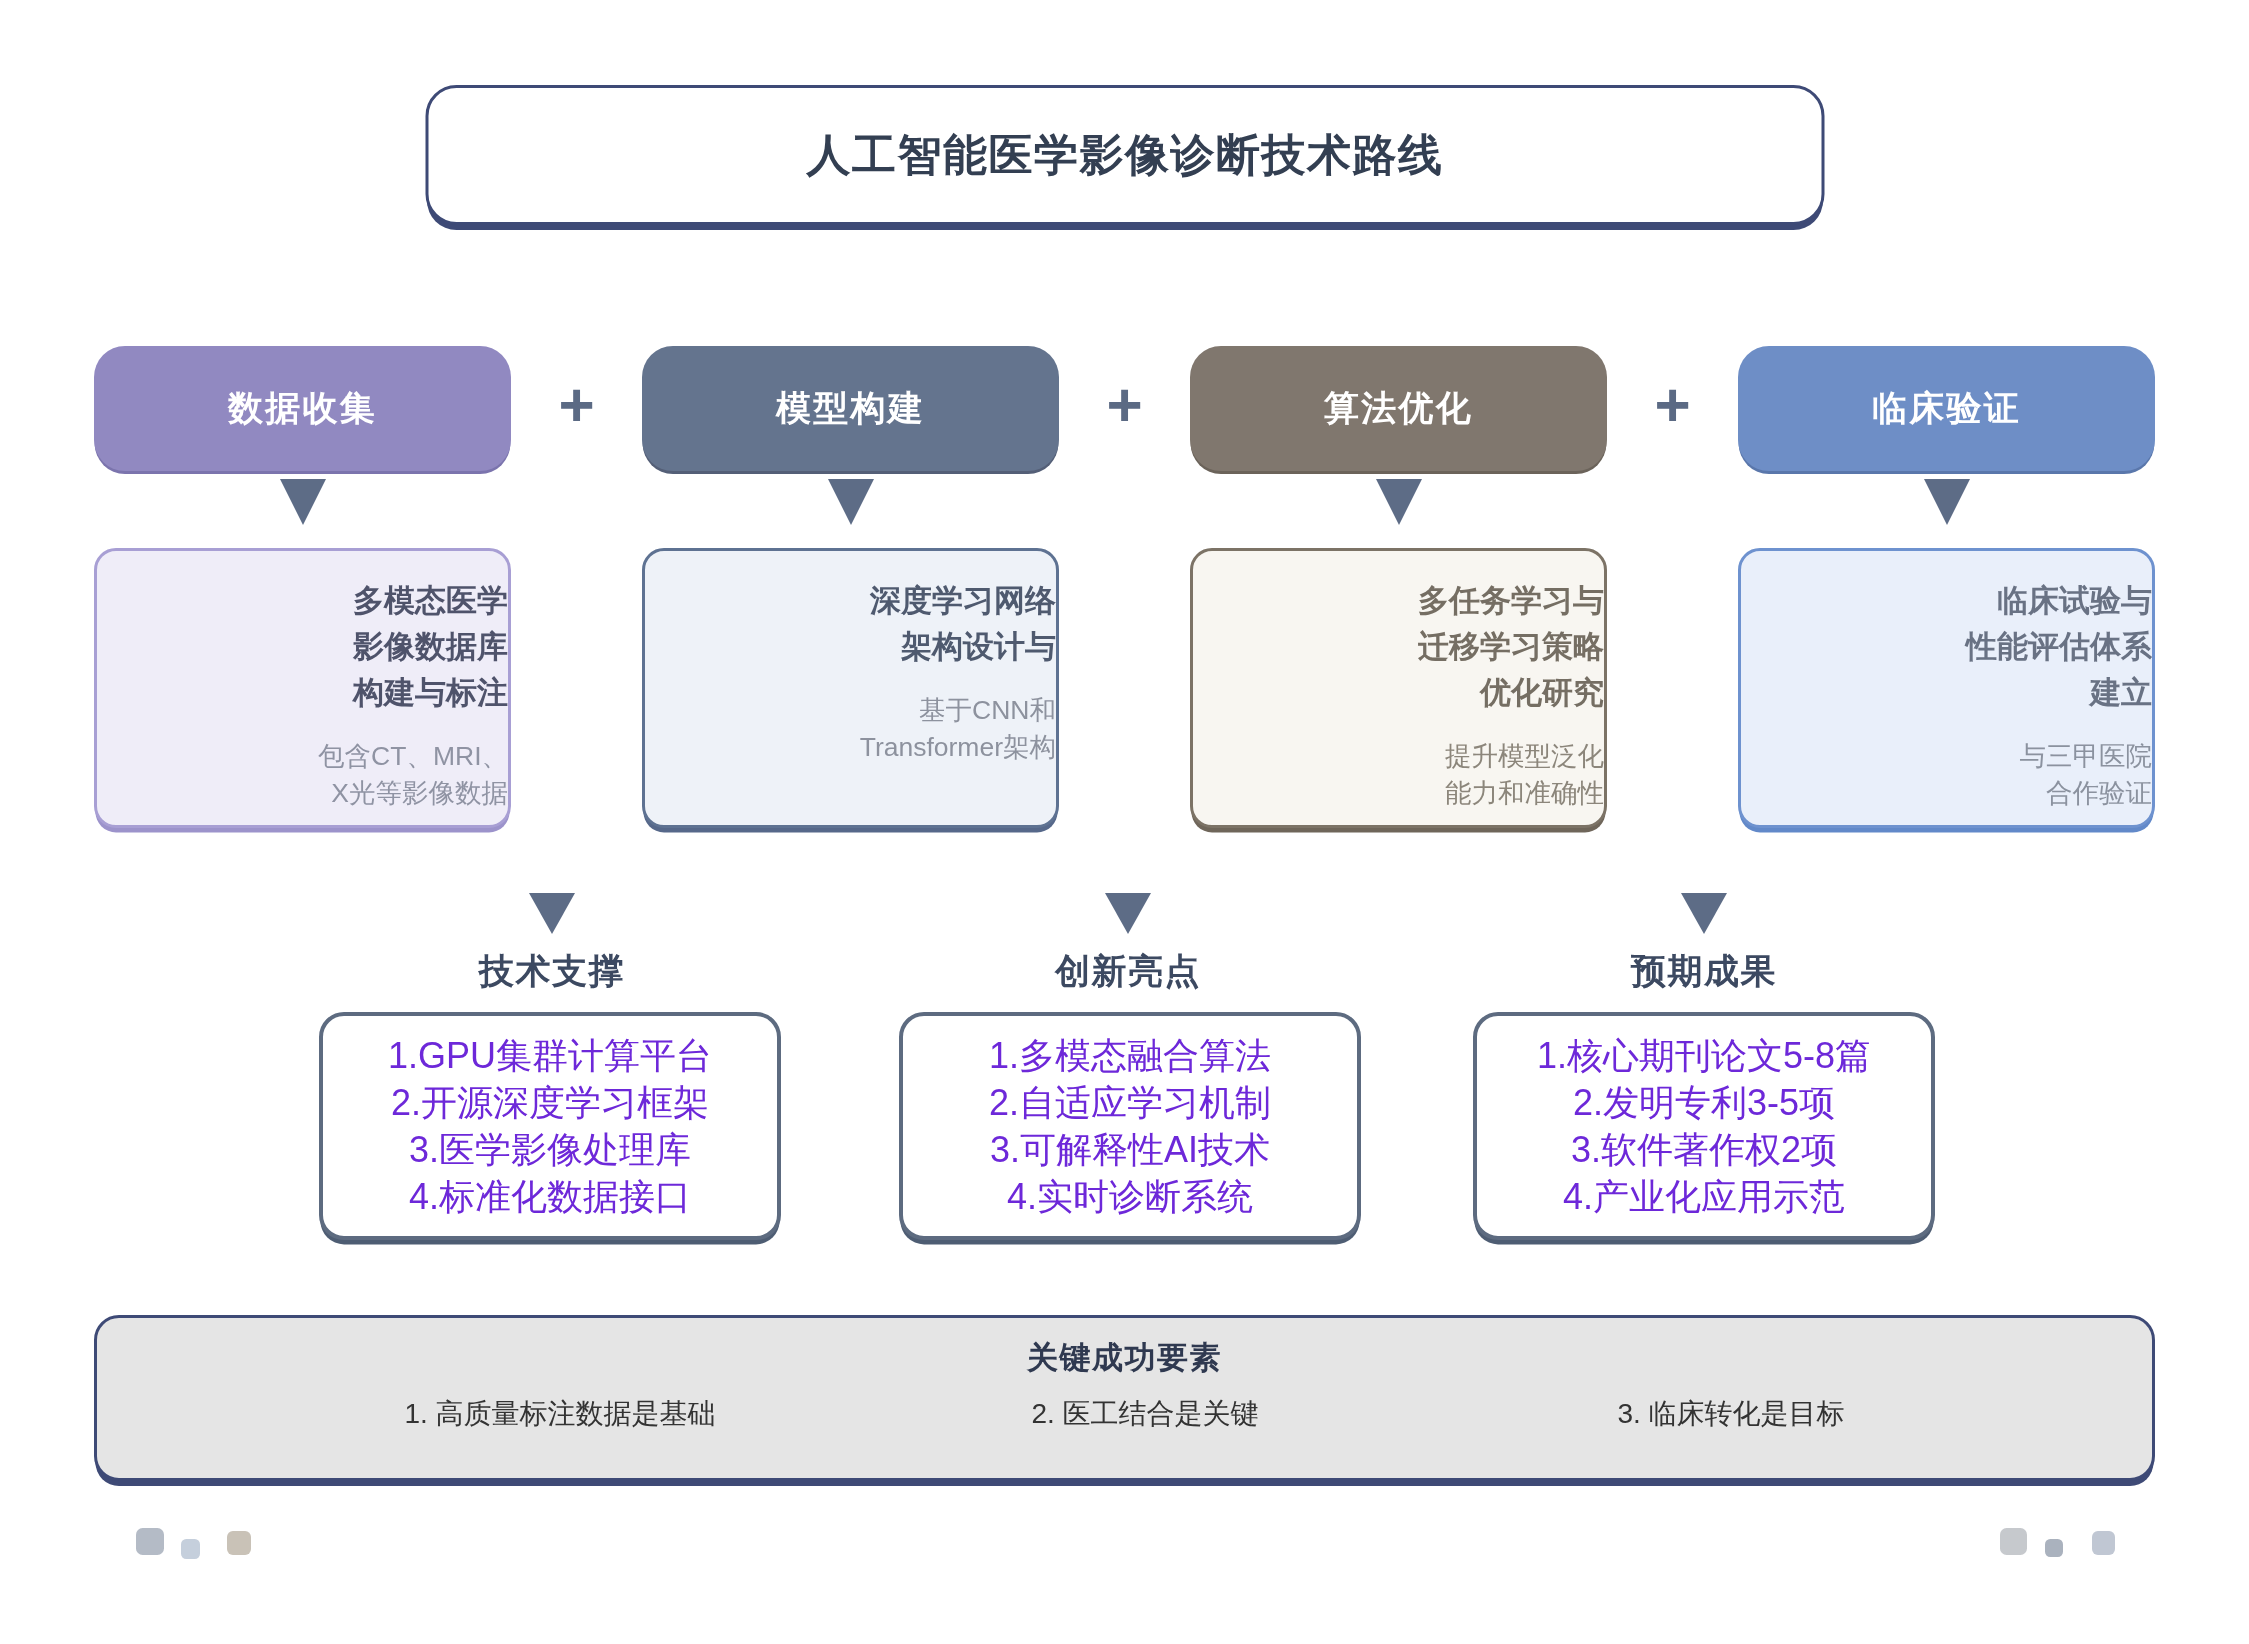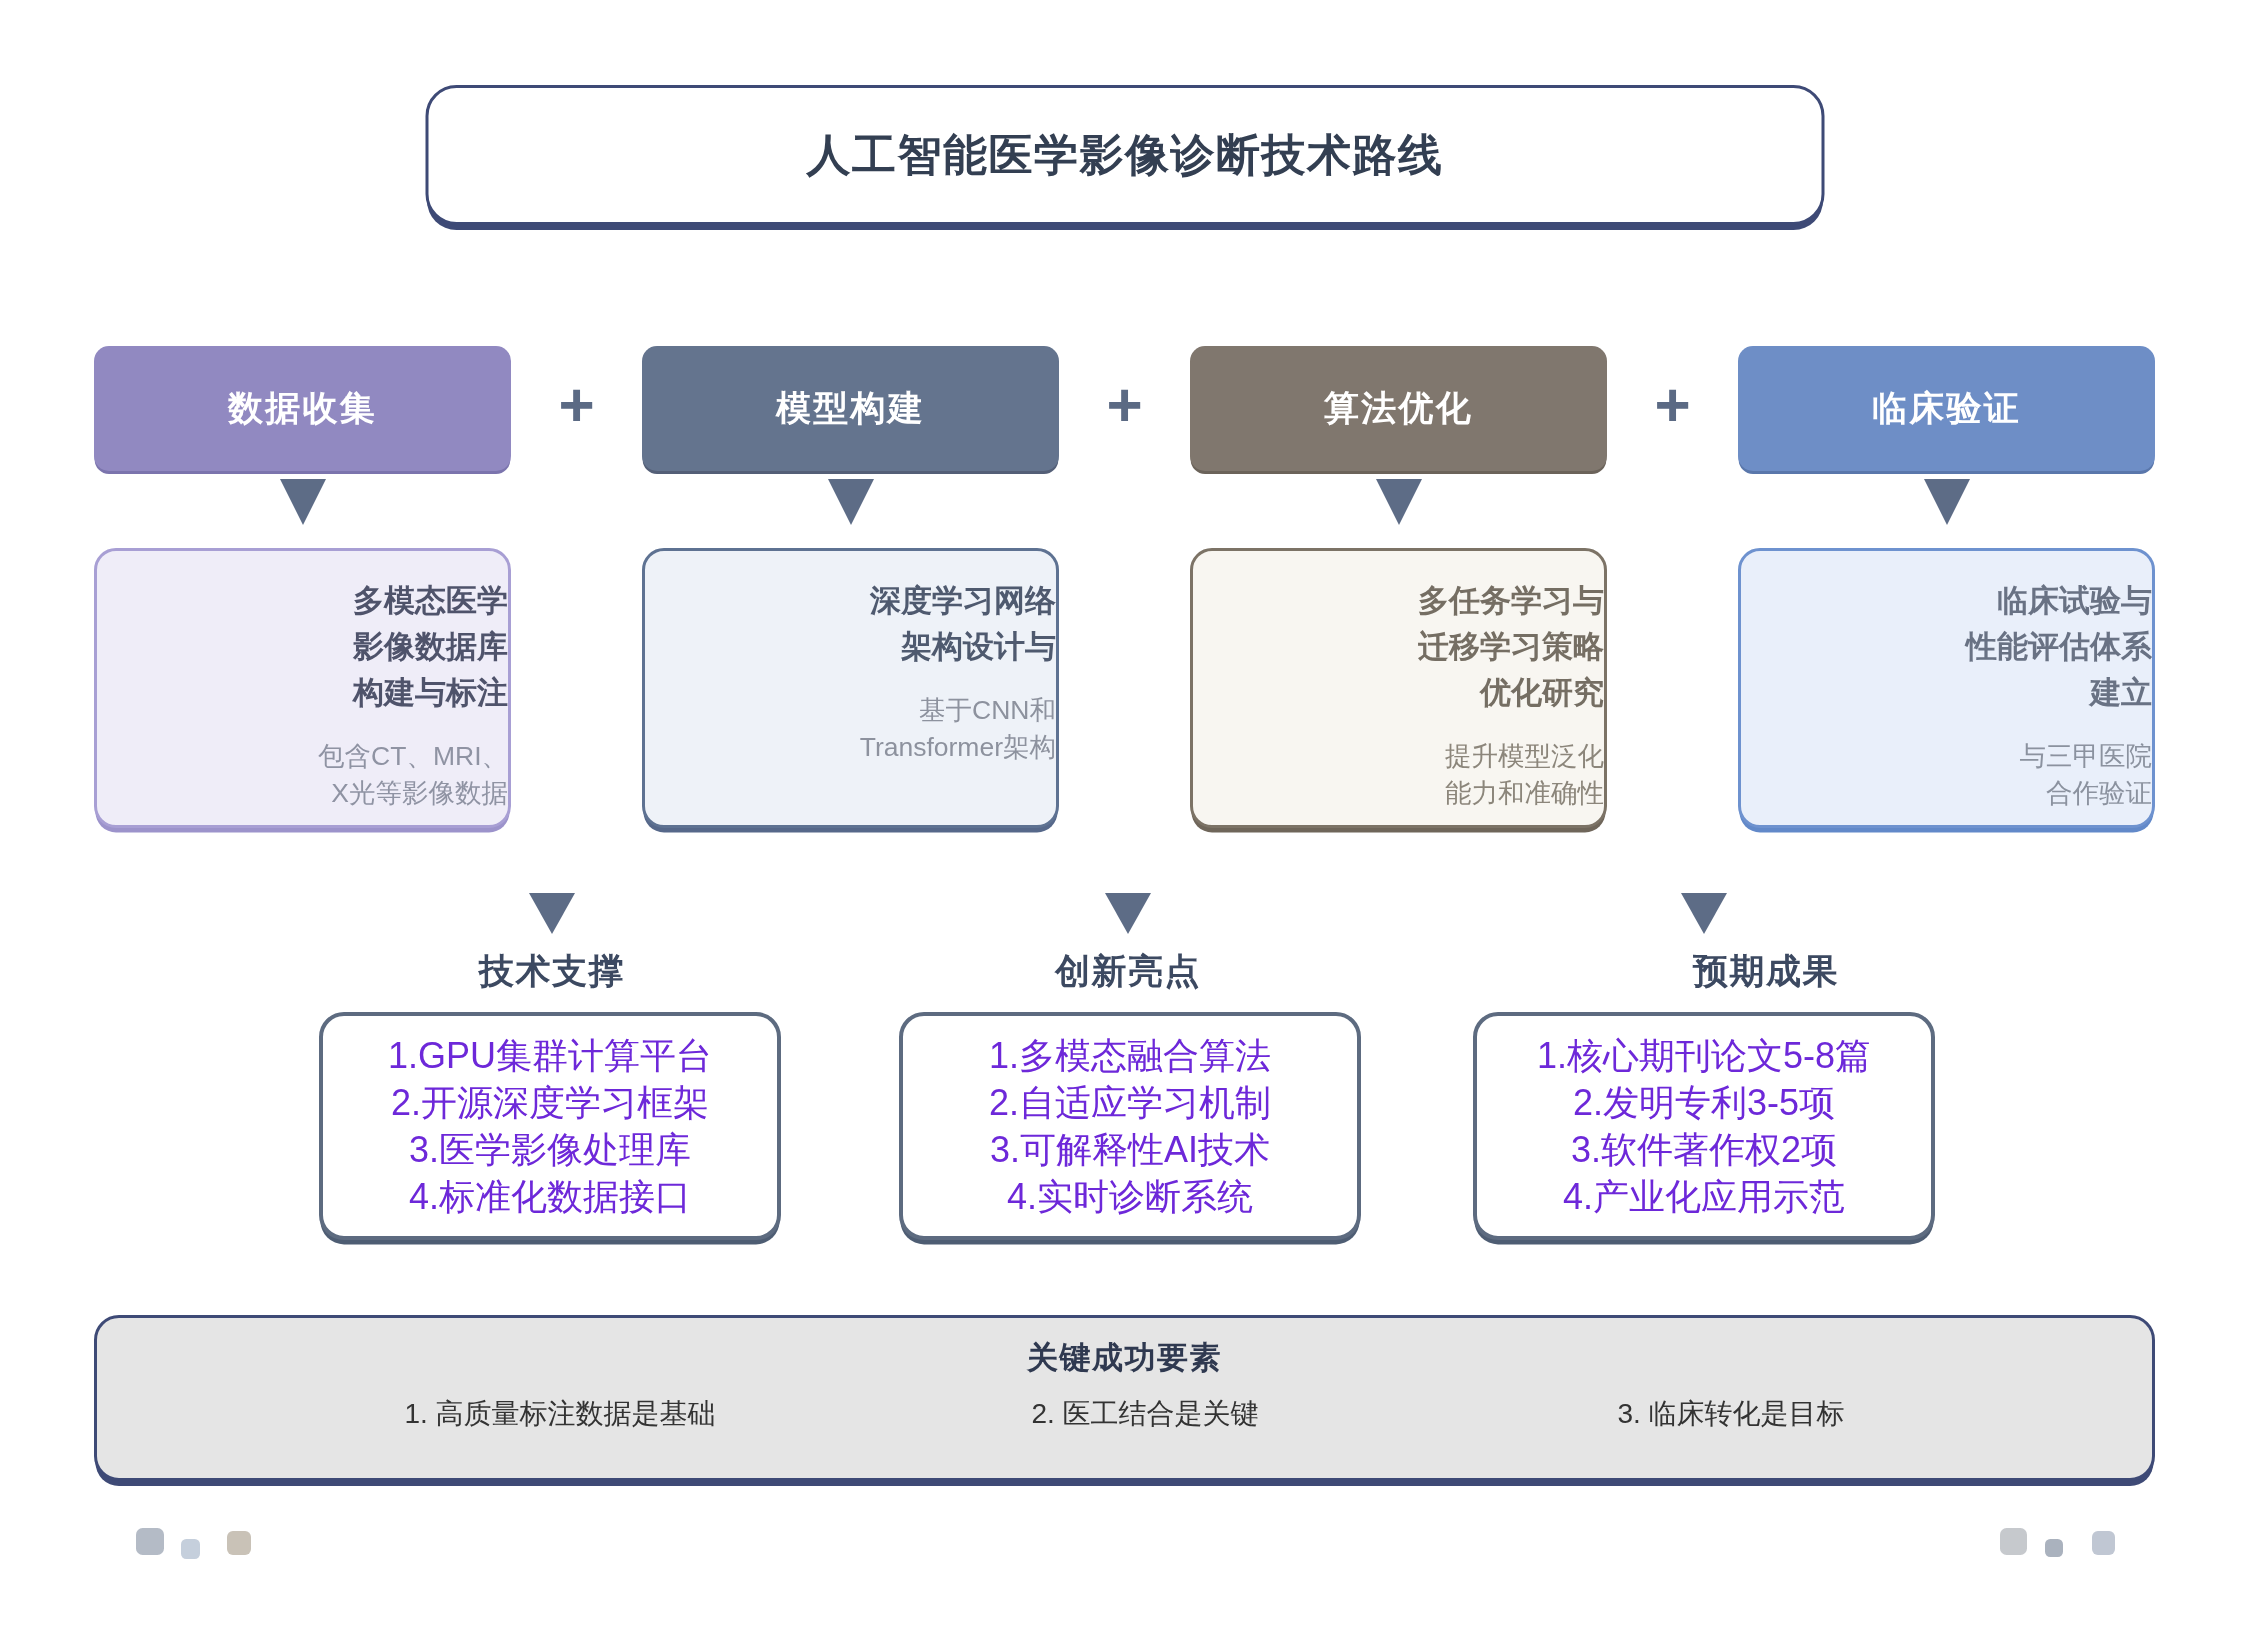--- a/index.html
+++ b/index.html
@@ -17,21 +17,21 @@
     display:flex; align-items:center; justify-content:center;
   }
   .title-box .txt { font-size:44px; font-weight:bold; color:#333f52; letter-spacing:1.5px; }
 
   
   .phase-row {
     position:absolute; top:346px; left:94px; width:2061px;
     display:flex; align-items:center; justify-content:space-between;
   }
   .phase-box {
-    width:417px; height:125px; border-radius:15px;
+    width:417px; height:125px; border-radius:31px;
     display:flex; align-items:center; justify-content:center;
     color:#fff; font-size:35px; font-weight:bold; letter-spacing:2.2px;
   }
   .p0 { background:#9189c1; box-shadow:0 3.7px 0 -0.7px #7b74ad; }
   .p1 { background:#64748e; box-shadow:0 3.7px 0 -0.7px #545f77; }
   .p2 { background:#80776e; box-shadow:0 3.7px 0 -0.7px #6b635a; }
   .p3 { background:#6e8ec6; box-shadow:0 3.7px 0 -0.7px #5a77ab; }
   .plus { font-size:62px; font-weight:bold; color:#5b6a84; line-height:1; padding-bottom:7.4px; }
 
   
@@ -193,21 +193,21 @@
     </div>
   </div>
 </div>
 
 <div class="tri2" style="left:552px"></div>
 <div class="tri2" style="left:1128px"></div>
 <div class="tri2" style="left:1704px"></div>
 
 <div class="sec-heading" style="left:552px">技术支撑</div>
 <div class="sec-heading" style="left:1128px">创新亮点</div>
-<div class="sec-heading" style="left:1766px">预期成果</div>
+<div class="sec-heading" style="left:1704px">预期成果</div>
 
 <div class="sec-box" style="left:319px">
   <div>1.GPU集群计算平台</div>
   <div>2.开源深度学习框架</div>
   <div>3.医学影像处理库</div>
   <div>4.标准化数据接口</div>
 </div>
 <div class="sec-box" style="left:899px">
   <div>1.多模态融合算法</div>
   <div>2.自适应学习机制</div>

